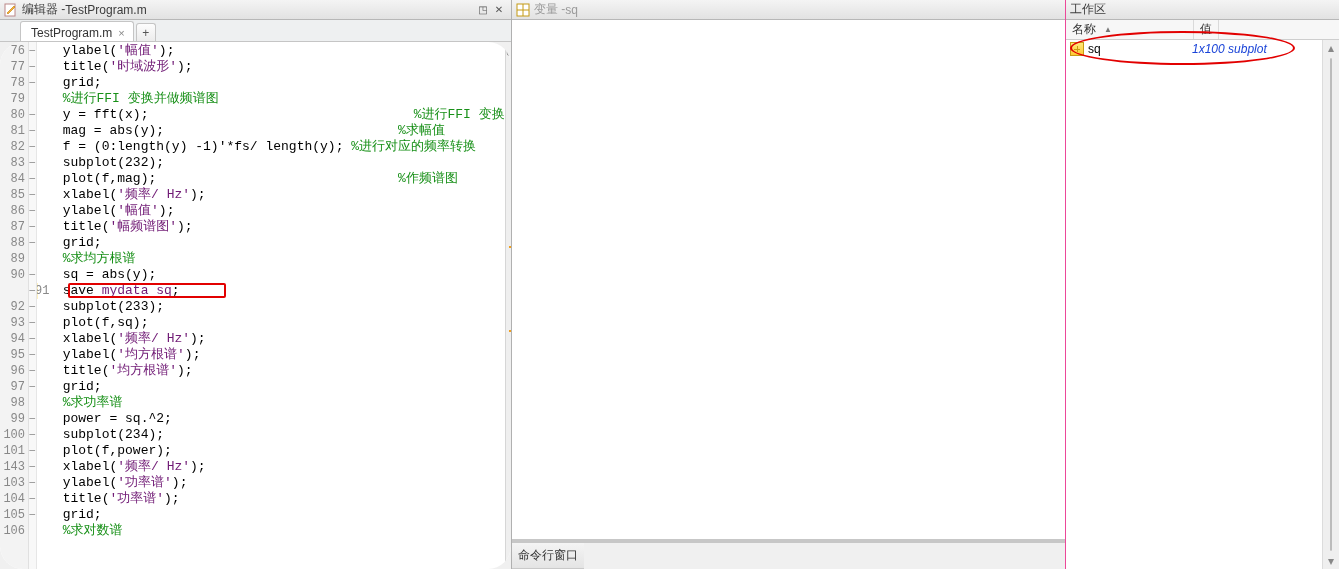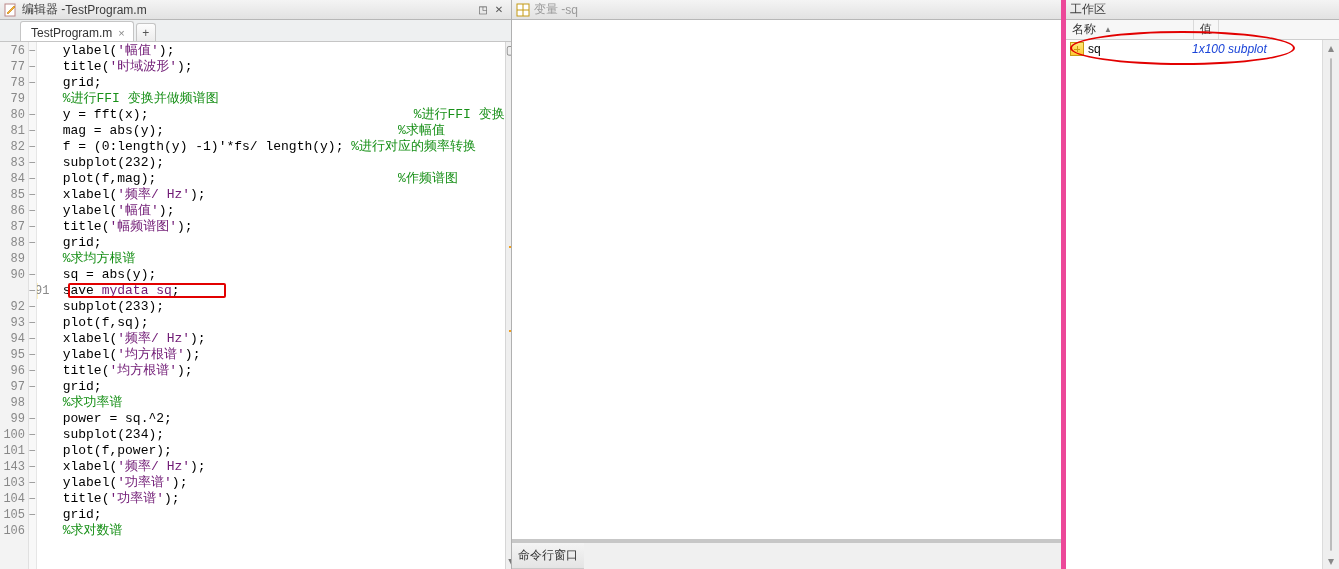--- a/index.html
+++ b/index.html
@@ -8,21 +8,21 @@
   font-size: 12px;
   background: #f0f0f0;
   width: 1339px;
   height: 569px;
   overflow: hidden;
   display: flex;
   flex-direction: column;
 }
 .main-row { display: flex; flex: 1; min-height: 0; }
 .left-col { display: flex; flex-direction: column; border-right: 1px solid #b0b0b0; width: 512px; }
-.mid-col { display: flex; flex-direction: column; border-right: 5px solid #ec4899; width: 554px; }
+.mid-col { display: flex; flex-direction: column; border-right: 1px solid #ec4899; width: 554px; }
 .right-col { display: flex; flex-direction: column; flex: 1; background: #fff; }
 
 .panel-title {
   height: 20px;
   background: linear-gradient(#f4f4f4,#e2e2e2);
   border-bottom: 1px solid #b7b7b7;
   display: flex;
   align-items: center;
   padding: 0 4px;
   color: #3c3c3c;
@@ -56,21 +56,21 @@
 }
 .tab .close-x { color:#888; font-size:11px; cursor:pointer; }
 .addtab {
   width: 20px; height: 18px; border: 1px solid #c5c5c5; border-bottom:none;
   background: linear-gradient(#fdfdfd,#ececec);
   margin-left: 2px; display:flex; align-items:center; justify-content:center;
   border-top-left-radius:3px; border-top-right-radius:3px;
   color:#555; cursor:pointer;
 }
 
-.editor-wrap { flex:1; display:flex; background:#fff; overflow:hidden; position:relative; }
+.editor-wrap { flex:1; display:flex; background:#fff; overflow:hidden; position:relative;border-radius:23px; }
 .gutter {
   width: 29px; background:#f3f3f3; border-right: 1px solid #e0e0e0;
   text-align: right; color:#888; font-family: Consolas, "Courier New", monospace;
   font-size: 12px; line-height: 16px; padding-top: 1px;
 }
 .gutter .ln { padding-right:3px; height:16px; }
 .gutter .ln.hl { background:#fff1c0;margin-left:35px; }
 .foldcol {
   width: 14px; background:#f8f8f8; border-right:1px solid #e6e6e6;
   font-family: Consolas, monospace; font-size:11px;

